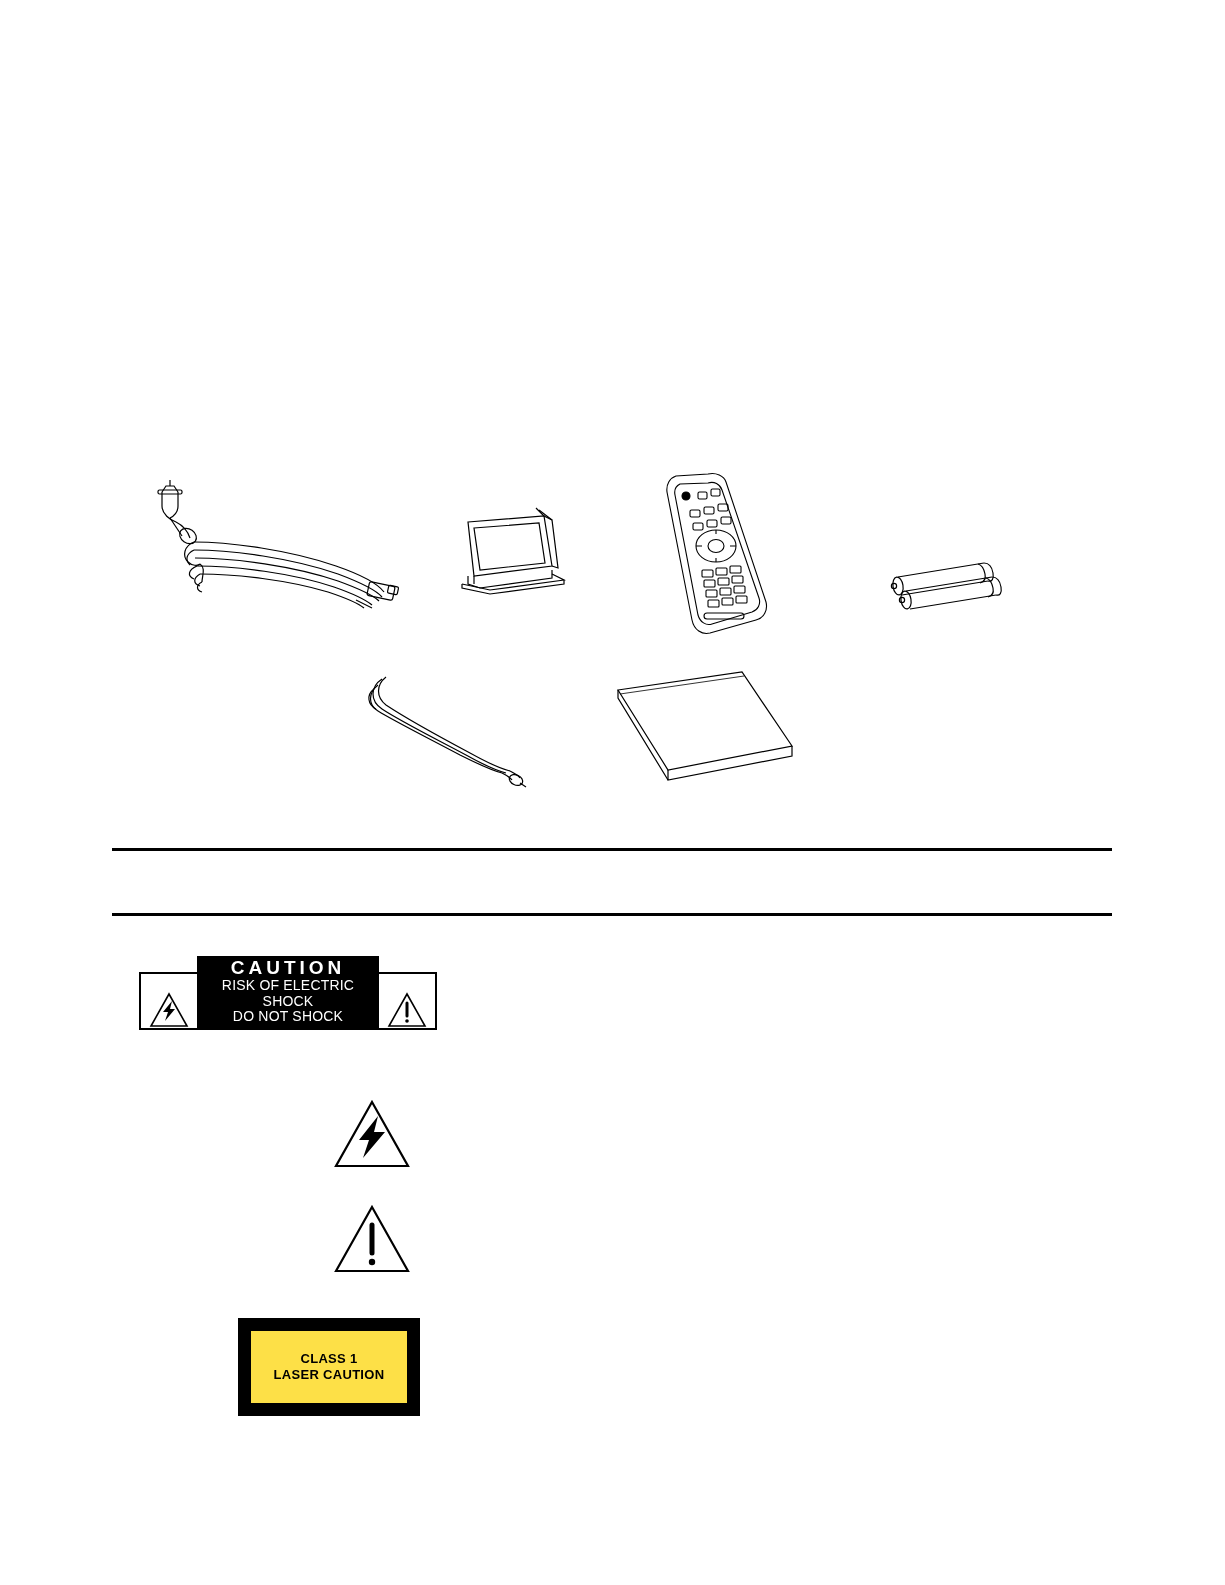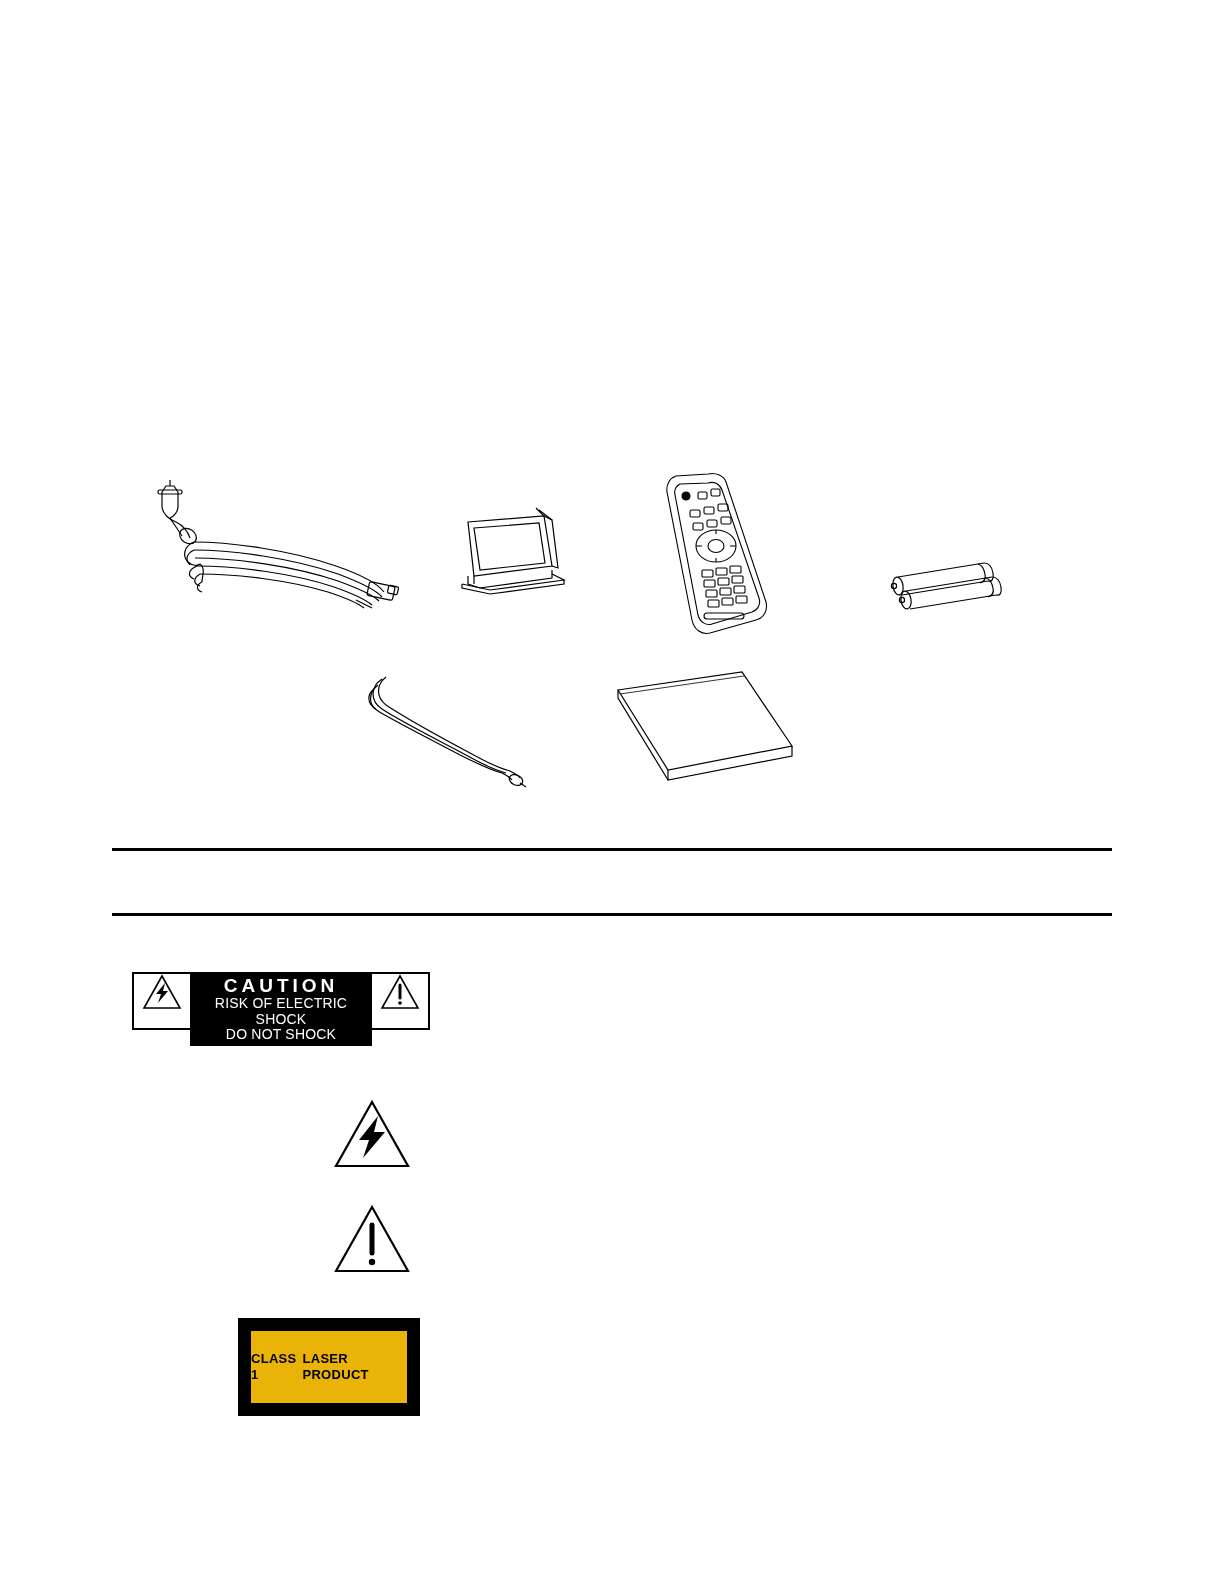--- a/index.html
+++ b/index.html
@@ -64,28 +64,28 @@
     left: 120px;
     top: 862px;
     font-size: 19px;
     font-weight: bold;
     letter-spacing: .4px;
   }
 
   
   .caution-label {
     position: absolute;
-    left: 132px;
+    left: 139px;
     top: 972px;
     width: 298px;
     height: 58px;
     border: 2px solid #000;
     box-sizing: border-box;
     display: flex;
-    align-items: flex-start;
+    align-items: flex-end;
     background: #fff;
   }
   .caution-side {
     width: 56px;
     display: flex;
     align-items: center;
     justify-content: center;
     flex: 0 0 56px;
   }
   .caution-mid {
@@ -127,22 +127,23 @@
     top: 1318px;
     width: 182px;
     height: 98px;
     background: #000;
     box-sizing: border-box;
     padding: 13px;
   }
   .laser-inner {
     width: 100%;
     height: 100%;
-    background: #eab308;
+    background: #fde047;
     display: flex;
+    flex-direction: column;
     align-items: center;
     justify-content: center;
     box-sizing: border-box;
   }
   .laser-line {
     font-size: 13px;
     font-weight: bold;
     line-height: 1.25;
     letter-spacing: .3px;
   }
@@ -364,20 +365,20 @@
       <path d="M40,4 L76,68 L4,68 Z"></path>
       <path d="M40,22 L40,50" stroke-width="5" stroke-linecap="round"></path>
       <circle cx="40" cy="59" r="3.2" fill="#000" stroke="none"></circle>
     </svg>
   </div>
   <div class="note note-excl"></div>
 
   <div class="laser-box">
     <div class="laser-inner">
       <div class="laser-line">CLASS 1</div>
-      <div class="laser-line">LASER PRODUCT</div>
+      <div class="laser-line">LASER CAUTION</div>
     </div>
   </div>
   <div class="note note-laser"></div>
 
   <a class="footer-link" href="#"></a>
 
 </div>
 
 </body></html>

